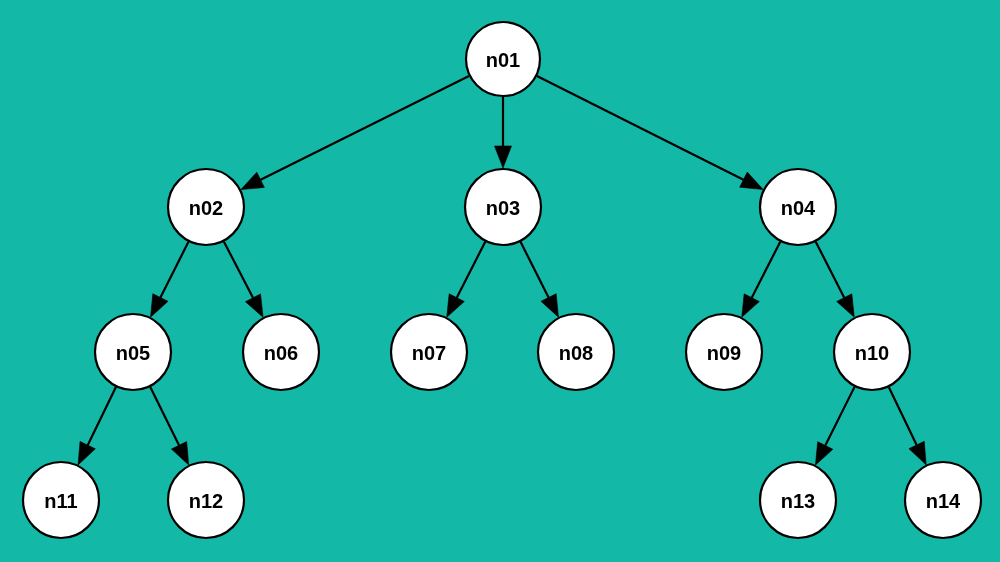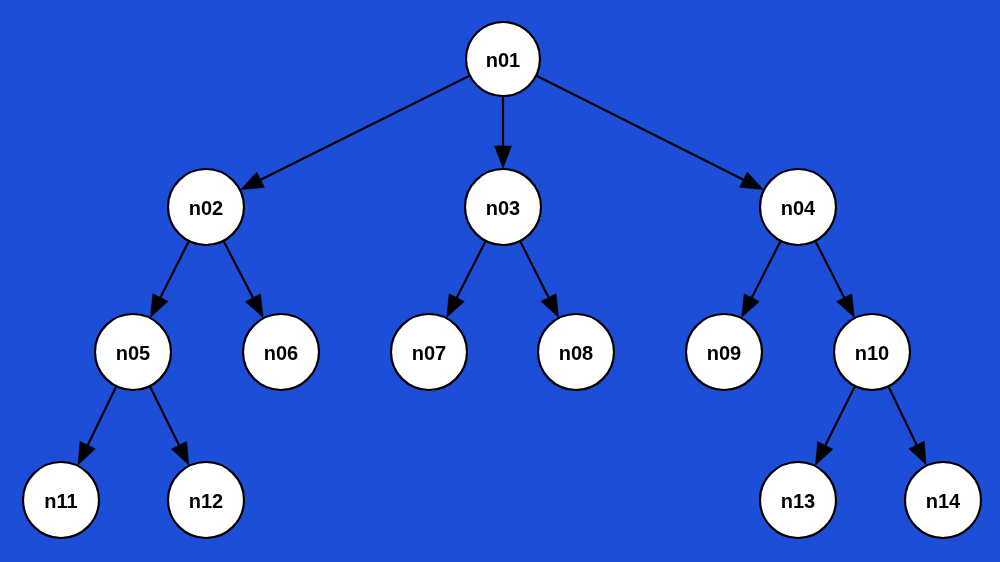--- a/index.html
+++ b/index.html
@@ -7,21 +7,21 @@
     padding: 0;
     background: #ffffff;
   }
   body {
     font-family: "Liberation Sans", sans-serif;
   }
   #canvas {
     position: relative;
     width: 1000px;
     height: 562px;
-    background: #1d4ed8;
+    background: #14b8a6;
     overflow: hidden;
   }
   #graph-svg {
     position: absolute;
     top: 0;
     left: 0;
     width: 1000px;
     height: 562px;
     display: block;
   }

